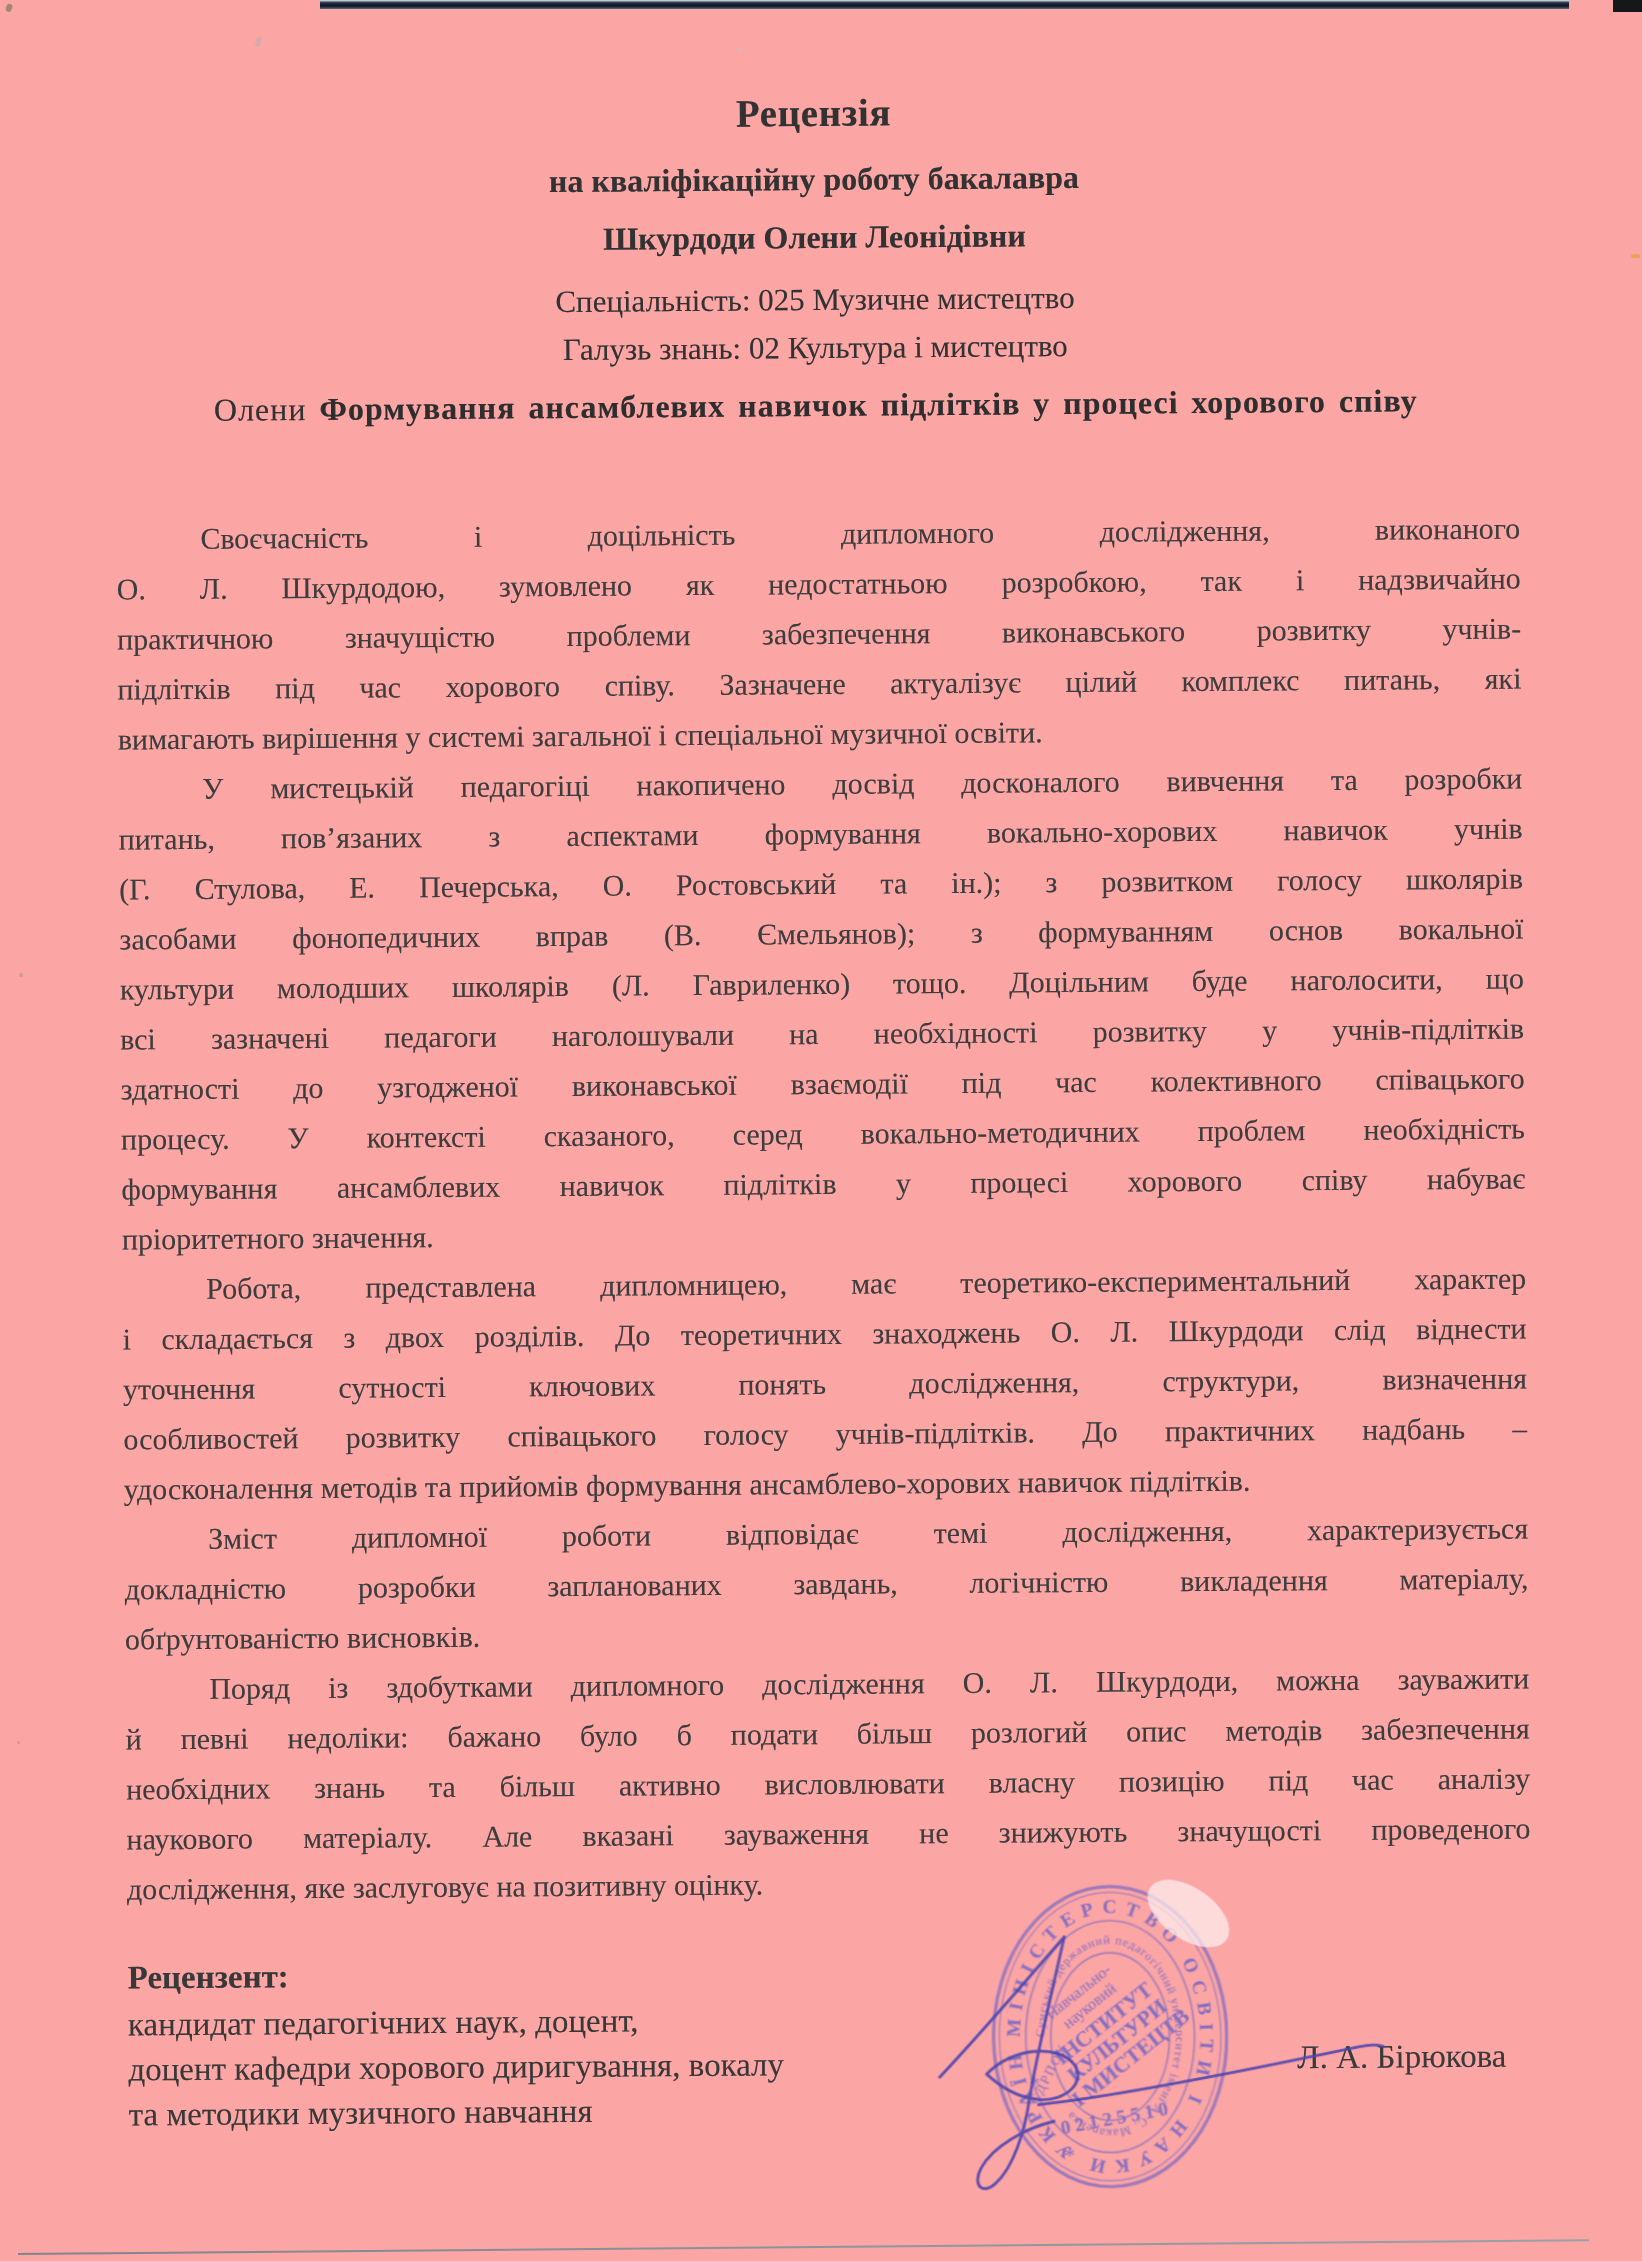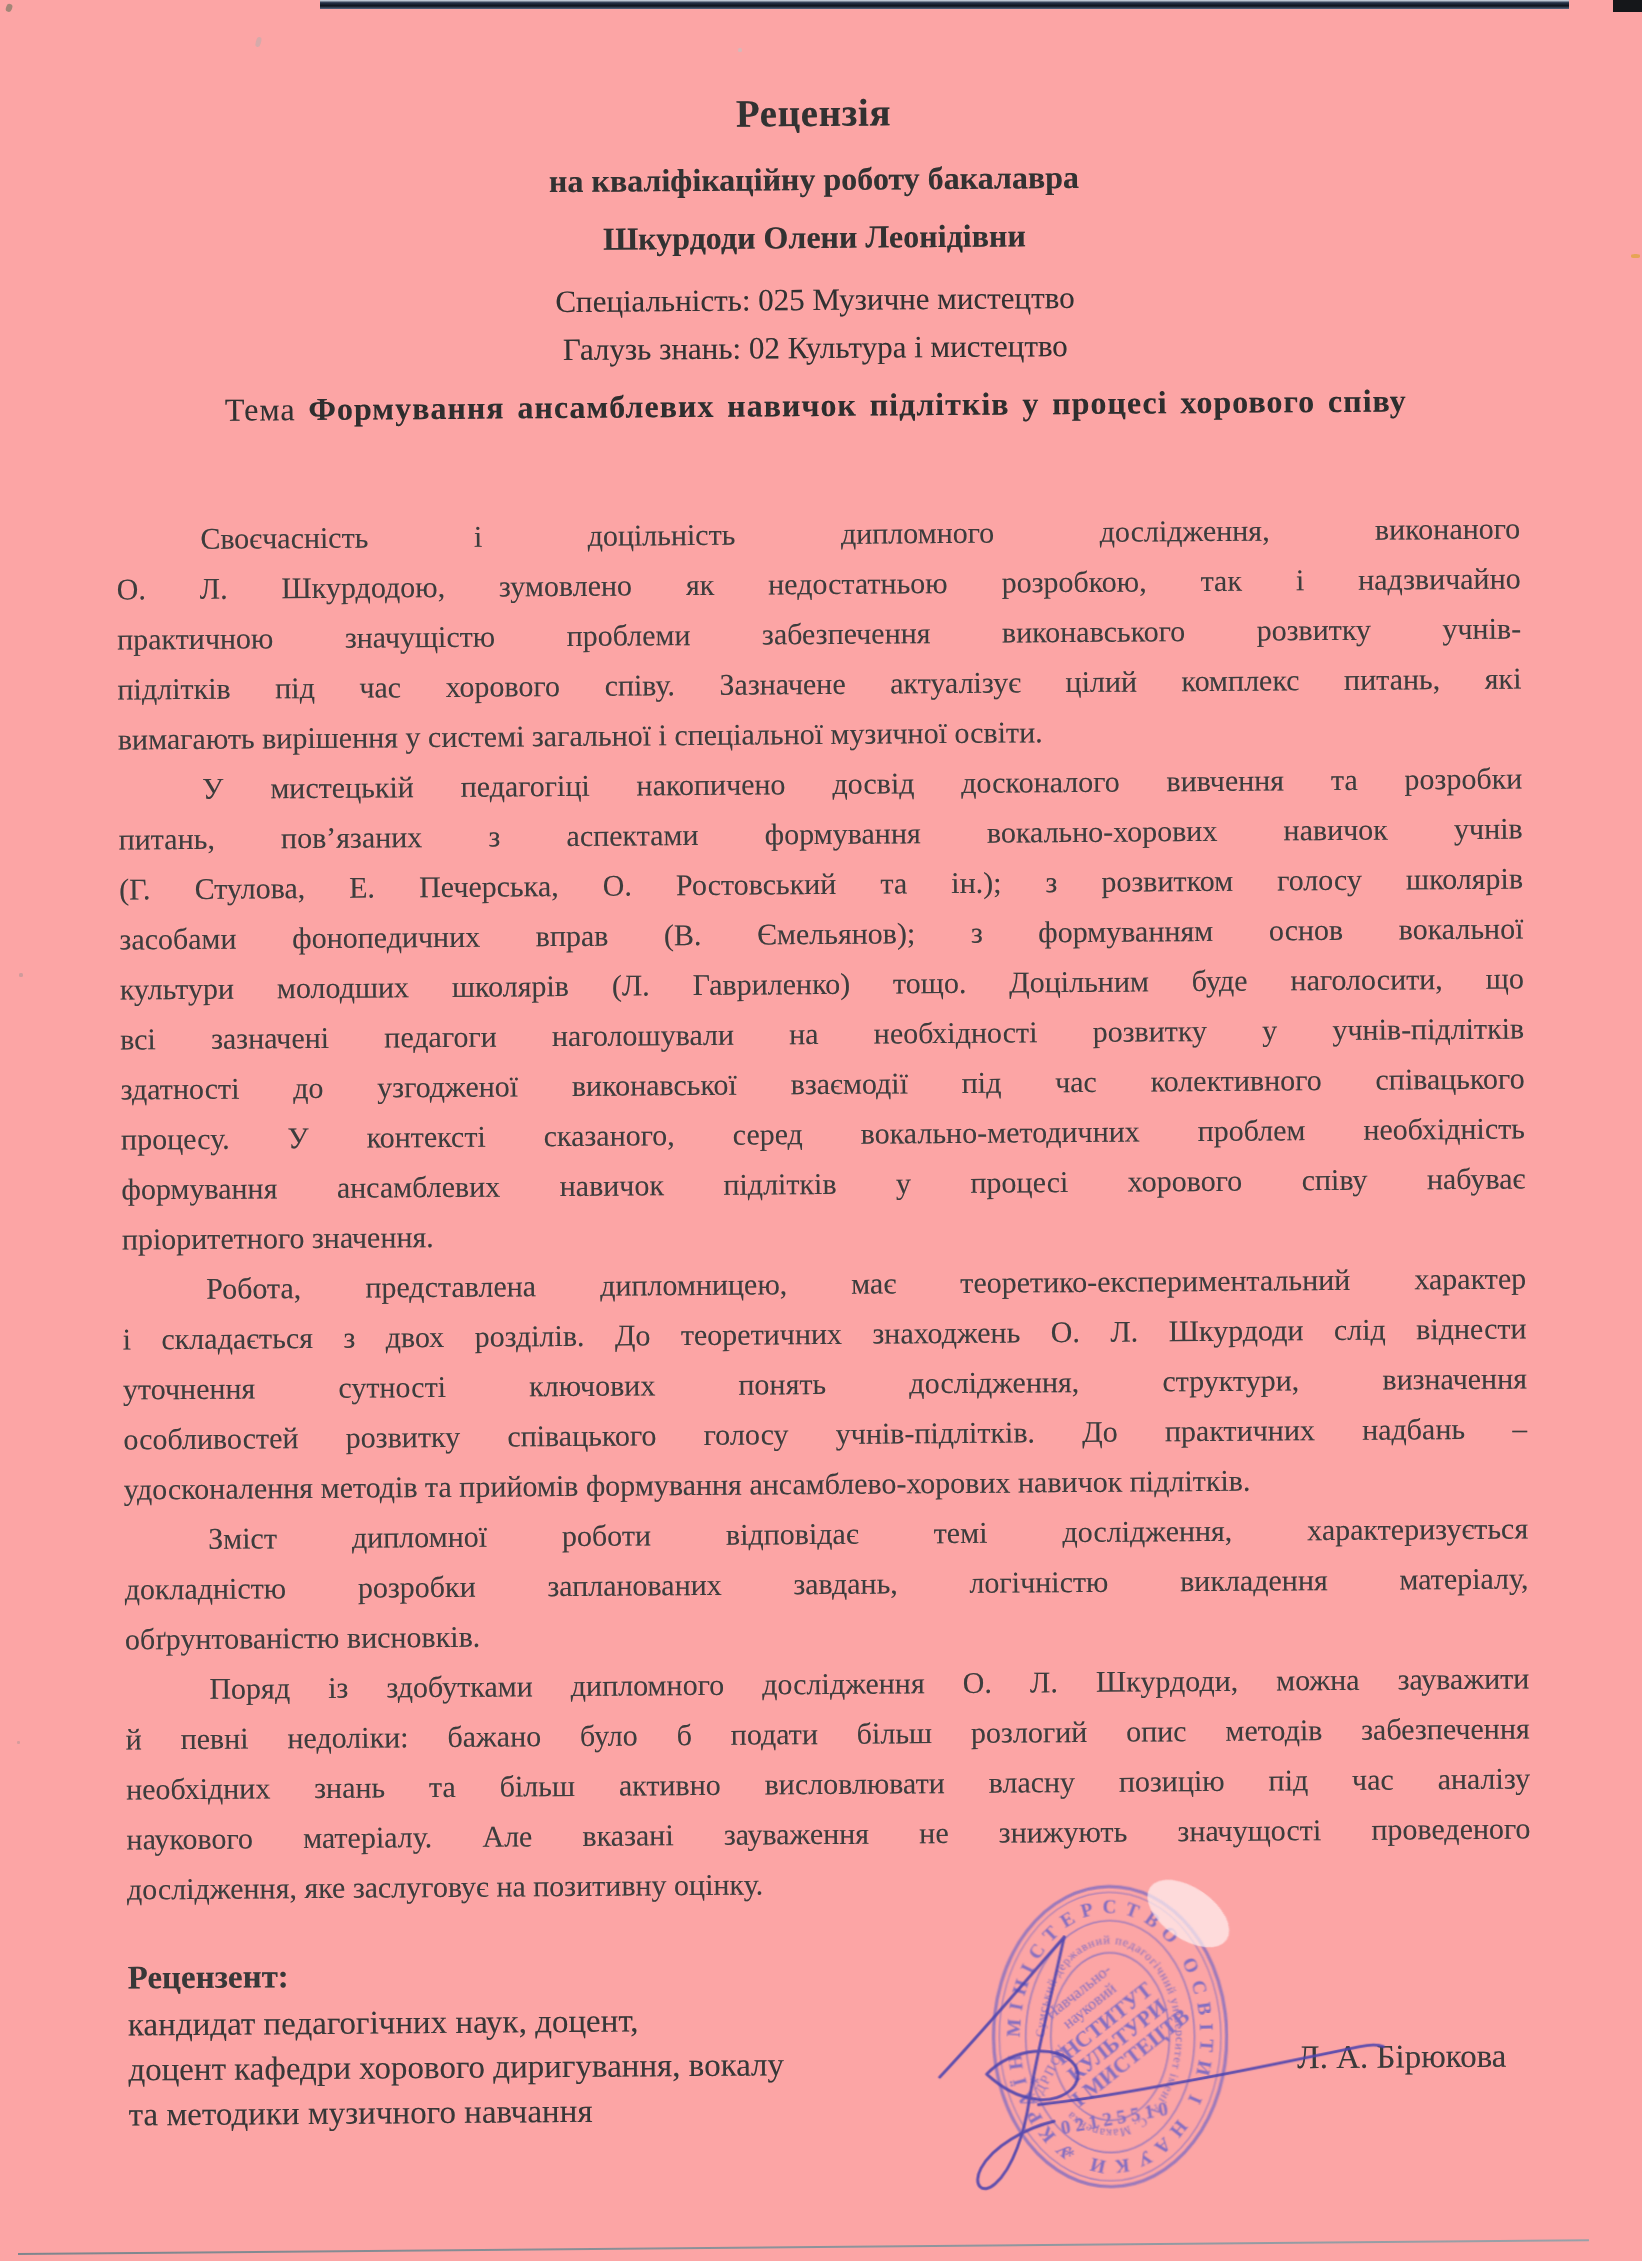--- a/index.html
+++ b/index.html
@@ -56,21 +56,21 @@
 <div class="page">
 
   <div class="tilt">
 
     <div class="hline t-main">Рецензія</div>
     <div class="hline t-sub1">на кваліфікаційну роботу бакалавра</div>
     <div class="hline t-sub2">Шкурдоди Олени Леонідівни</div>
     <div class="hline t-spec">Спеціальність: 025 Музичне мистецтво</div>
     <div class="hline t-field">Галузь знань: 02 Культура і мистецтво</div>
     <div class="hline t-topic">
-      <span class="lbl">Тема</span>
+      <span class="lbl">Олени</span>
       <span> </span>
       <span class="ttl">Формування ансамблевих навичок підлітків у процесі хорового співу</span>
     </div>
 
     <div class="bodyblock">
       <div class="bl j ind">Своєчасність і доцільність дипломного дослідження, виконаного</div>
       <div class="bl j">О. Л. Шкурдодою, зумовлено як недостатньою розробкою, так і надзвичайно</div>
       <div class="bl j">практичною значущістю проблеми забезпечення виконавського розвитку учнів-</div>
       <div class="bl j">підлітків під час хорового співу. Зазначене актуалізує цілий комплекс питань, які</div>
       <div class="bl last">вимагають вирішення у системі загальної і спеціальної музичної освіти.</div>

